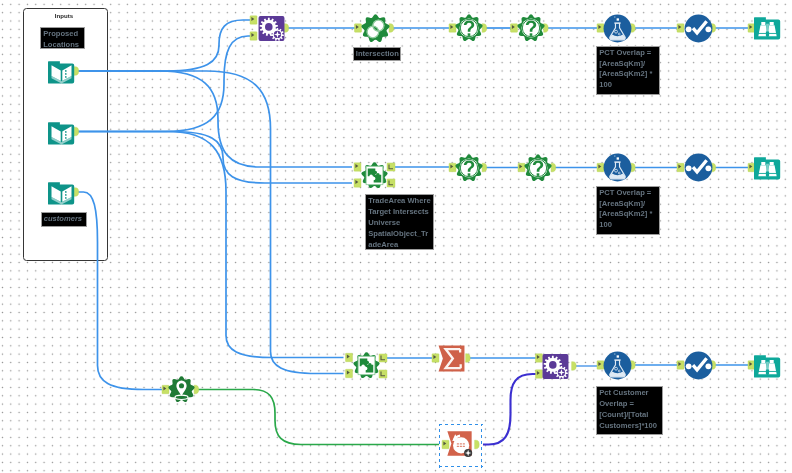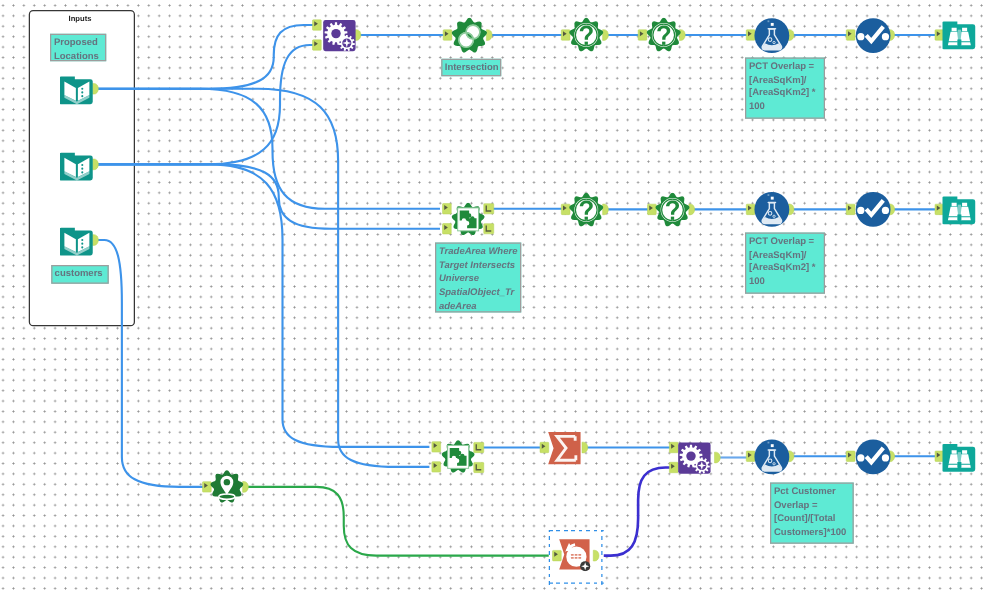--- a/index.html
+++ b/index.html
@@ -4,21 +4,21 @@
 <style>
   html,body{margin:0;padding:0;background:#fff;}
   body{width:792px;height:473px;overflow:hidden;font-family:"Liberation Sans",sans-serif;}
   #stage{position:relative;width:792px;height:473px;overflow:hidden;background:#fff;}
   #grid{position:absolute;left:0;top:0;width:792px;height:473px;
     background-image:radial-gradient(circle at center, #8f8f8f 0px, #8f8f8f 0.62px, rgba(255,255,255,0) 1.0px);
     background-size:8.33px 8.33px;background-position:6.6px 0.2px;}
   svg.layer{position:absolute;left:0;top:0;width:792px;height:473px;}
   .tool{position:absolute;}
   .tool svg{display:block;width:100%;height:100%;}
-  .lbl{position:absolute;background:#5eead4;border:1px solid #9d9d9d;color:#65737f;
+  .lbl{position:absolute;background:#000000;border:1px solid #9d9d9d;color:#65737f;
        font-size:7.6px;line-height:10.8px;padding:1.4px 1px 0 2.2px;box-sizing:border-box;
        font-weight:700;overflow:hidden;word-break:break-word;}
   .grp{position:absolute;border:1.6px solid #363636;border-radius:3.5px;background:#fff;}
   .grptitle{position:absolute;font-size:6.1px;font-weight:bold;color:#1d1d1d;text-align:center;}
   .selbox{position:absolute;background:#fff;background-image:repeating-linear-gradient(90deg,#2f8fe8 0 3px,transparent 3px 6px),repeating-linear-gradient(90deg,#2f8fe8 0 3px,transparent 3px 6px),repeating-linear-gradient(0deg,#2f8fe8 0 3px,transparent 3px 6px),repeating-linear-gradient(0deg,#2f8fe8 0 3px,transparent 3px 6px);background-size:100% 1.3px,100% 1.3px,1.3px 100%,1.3px 100%;background-position:0 0,0 100%,0 0,100% 0;background-repeat:no-repeat;}
 </style>
 </head>
 <body>
 
 <div id="stage">
@@ -222,26 +222,26 @@
         <path d="M630.6 360.7 h1.2 a3.4 4.3 0 0 1 0 8.6 h-1.2 z" fill="#c7e066" stroke="#b5d357" stroke-width="0.4"></path>
       </g>
 <g>
         <path d="M711.1 360.7 h1.2 a3.4 4.3 0 0 1 0 8.6 h-1.2 z" fill="#c7e066" stroke="#b5d357" stroke-width="0.4"></path>
       </g>
 <g>
         <path d="M474.6 440.2 h1.2 a3.4 4.3 0 0 1 0 8.6 h-1.2 z" fill="#c7e066" stroke="#b5d357" stroke-width="0.4"></path>
       </g>
 </svg>
 <div class="lbl" style="left:40.0px;top:27.0px;width:45.0px;height:21.5px;">Proposed Locations</div>
-<div class="lbl" style="left:40.5px;top:212.0px;width:46.5px;height:15.0px;">customers</div>
+<div class="lbl" style="left:40.5px;top:212.0px;width:46.5px;height:15.0px;font-style:italic;">customers</div>
 <div class="lbl" style="left:352.5px;top:46.5px;width:48.5px;height:14.5px;text-align:center;">Intersection</div>
 <div class="lbl" style="left:596.0px;top:45.5px;width:64.0px;height:49.5px;">PCT Overlap = [AreaSqKm]/<wbr>[AreaSqKm2] * 100</div>
-<div class="lbl" style="left:348px;top:194.0px;width:69.0px;height:56.0px;font-style:italic;">TradeArea Where Target Intersects Universe SpatialObject_TradeArea</div>
+<div class="lbl" style="left:365px;top:194.0px;width:69.0px;height:56.0px;">TradeArea Where Target Intersects Universe SpatialObject_TradeArea</div>
 <div class="lbl" style="left:596.0px;top:185.5px;width:64.0px;height:49.5px;">PCT Overlap = [AreaSqKm]/<wbr>[AreaSqKm2] * 100</div>
-<div class="lbl" style="left:596.0px;top:386.0px;width:67.0px;height:49.0px;margin-left:20px;">Pct Customer Overlap = [Count]/<wbr>[Total Customers]*100</div>
+<div class="lbl" style="left:596.0px;top:386.0px;width:67.0px;height:49.0px;">Pct Customer Overlap = [Count]/<wbr>[Total Customers]*100</div>
 <div class="tool" style="left:48.0px;top:58.0px;width:27px;height:27px;">
       <svg viewBox="0 0 100 100" xmlns="http://www.w3.org/2000/svg">
         <path d="M4 12 h40 v8 h46 a7 7 0 0 1 7 7 v60 a7 7 0 0 1 -7 7 h-86 a7 7 0 0 1 -7 -7 v-68 a7 7 0 0 1 7 -7 z" fill="#0e9489"></path>
         <path d="M47 84 L13 67 L13 27 L47 46 Z" fill="#fff"></path>
         <path d="M53 84 L87 67 L87 27 L53 46 Z" fill="#fff"></path>
         <path d="M13 67 L50 86 L87 67 L87 75 L50 94 L13 75 Z" fill="#fff" opacity="0.55"></path>
         <circle cx="66" cy="48" r="3.1" fill="#0e9489"></circle>
         <circle cx="66" cy="59" r="3.1" fill="#0e9489"></circle>
         <circle cx="66" cy="70" r="3.1" fill="#0e9489"></circle>
       </svg>

